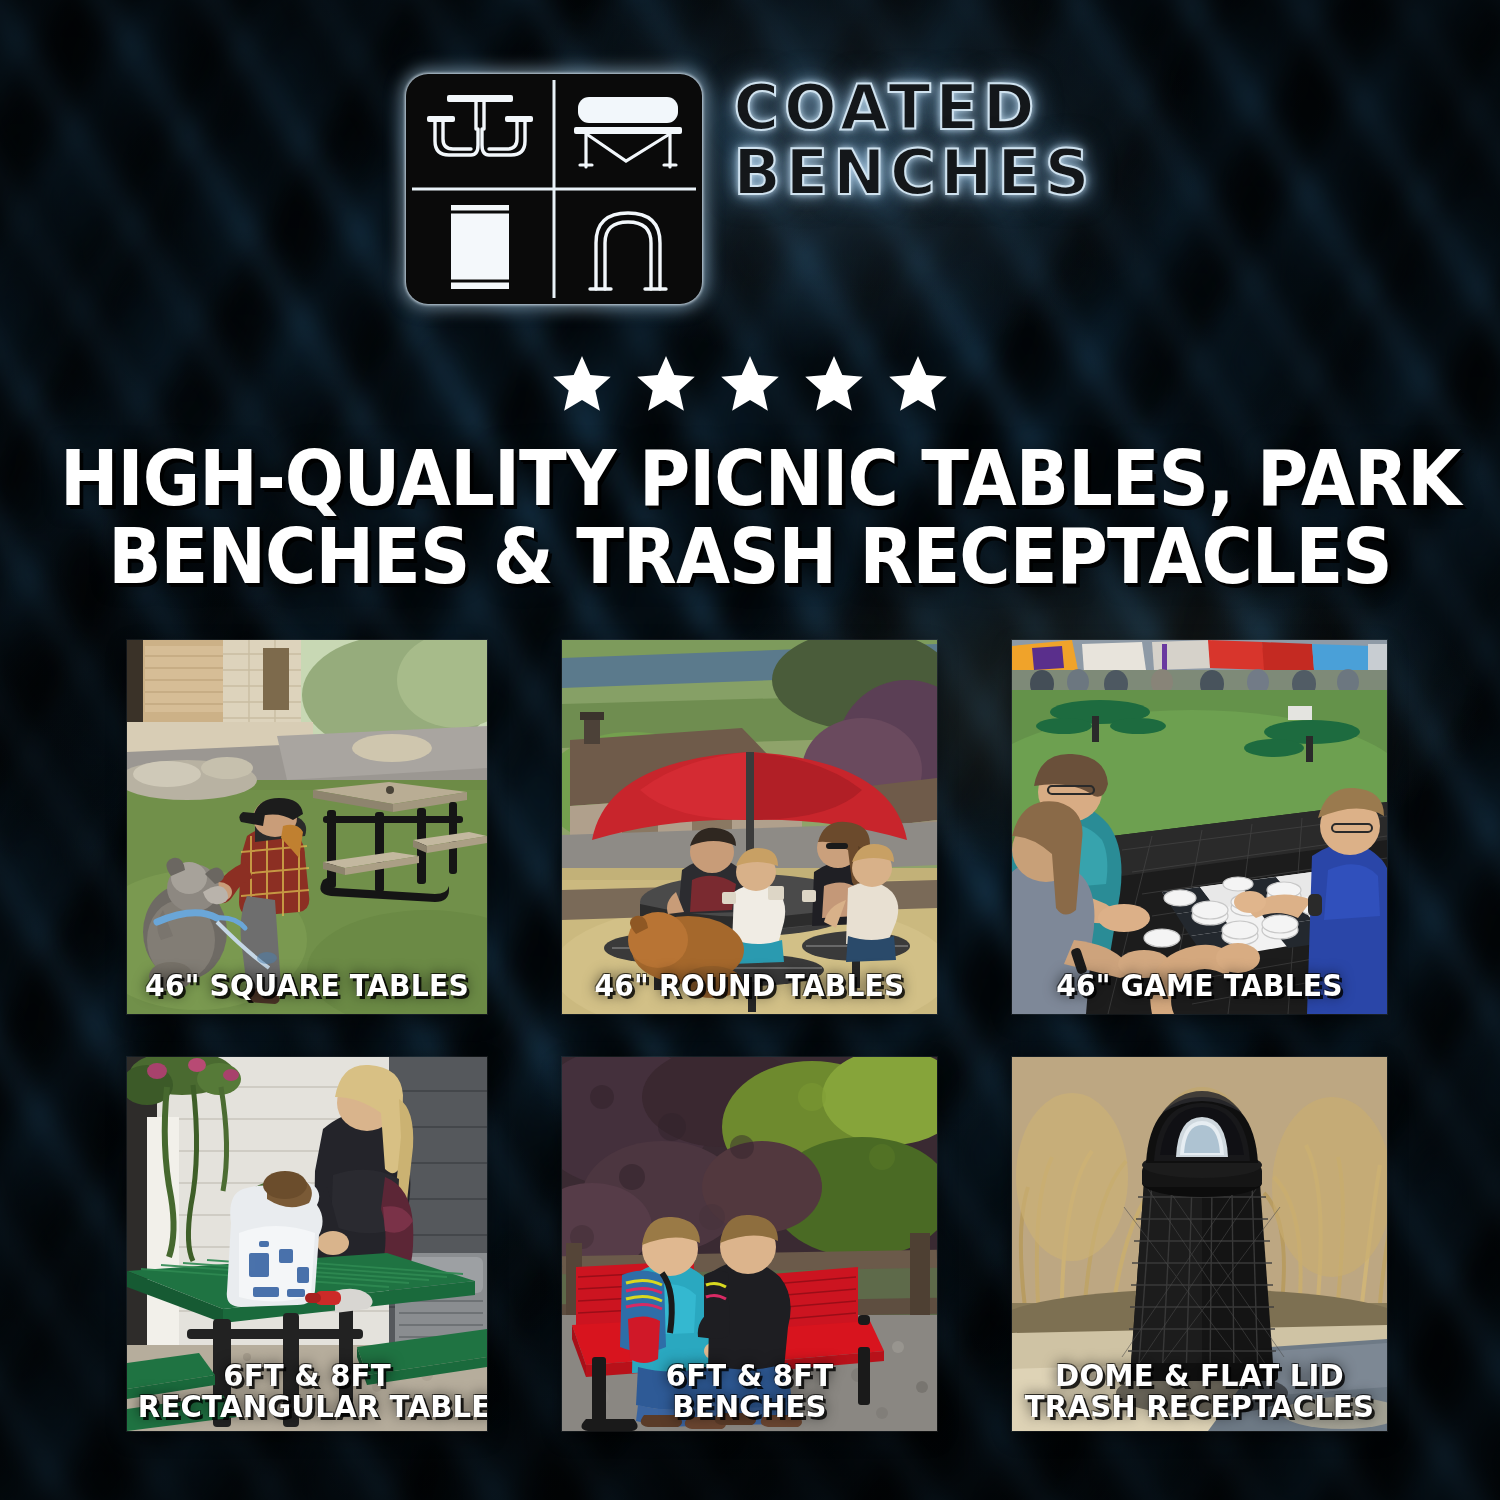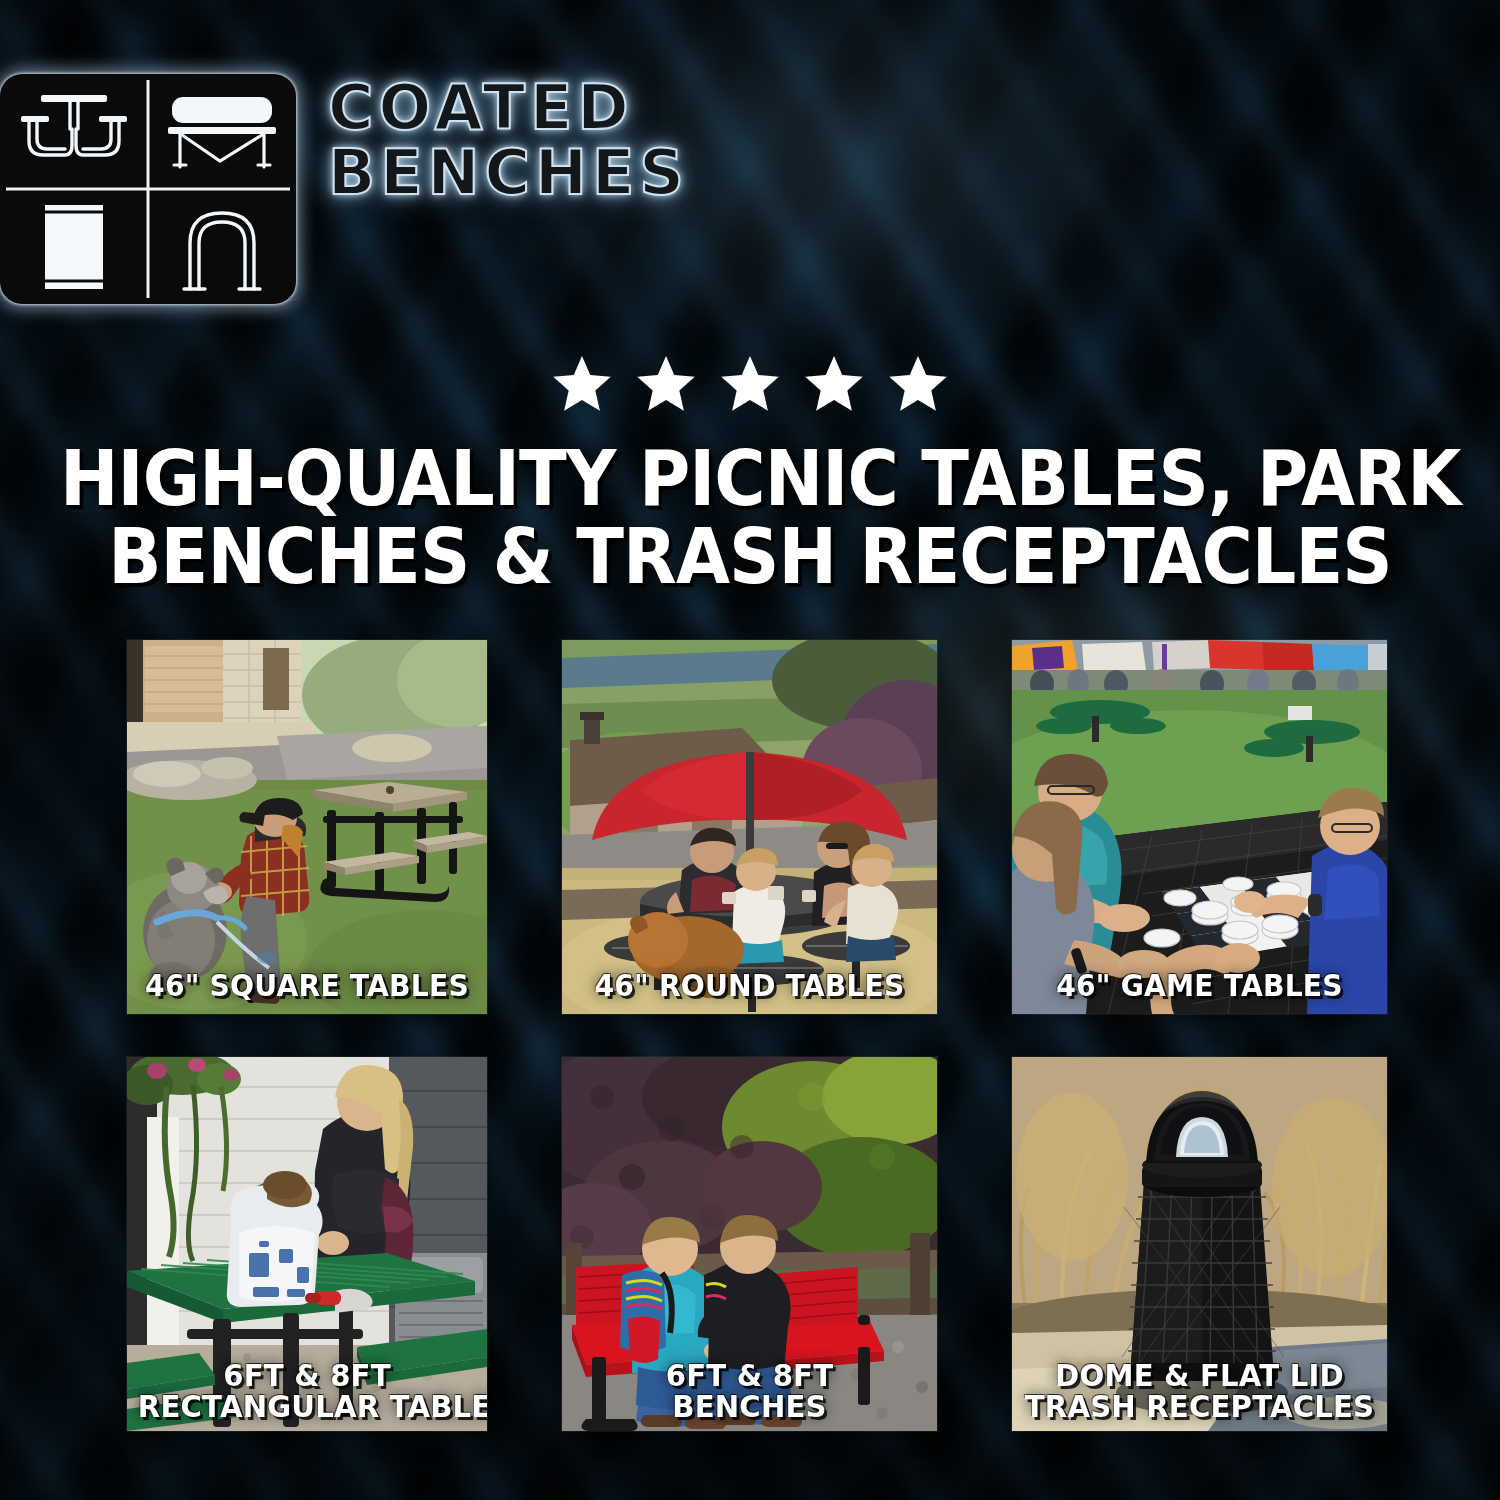--- a/index.html
+++ b/index.html
@@ -51,21 +51,21 @@
     position:absolute;inset:0;
     background:radial-gradient(ellipse 1100px 900px at 50% 45%, rgba(0,0,0,0) 40%, rgba(0,0,0,.42) 100%);
   }
 
   
   #content{position:relative;z-index:5;width:1500px;height:1500px;}
 
   
   .logo-row{
     position:absolute; top:74px; left:0; width:1500px;
-    display:flex; align-items:flex-start; gap:32px;
+    display:flex; justify-content:center; align-items:flex-start; gap:32px;
   }
   .logo-mark{
     width:296px;height:230px;
     background:#0a0a0a;
     border-radius:22px;
     position:relative;
     box-shadow:0 0 16px 5px rgba(180,215,240,.55), 0 0 3px 1px rgba(255,255,255,.8);
     display:grid;grid-template-columns:1fr 1fr;grid-template-rows:1fr 1fr;
   }
   .logo-cell{position:relative;display:flex;align-items:center;justify-content:center;}

